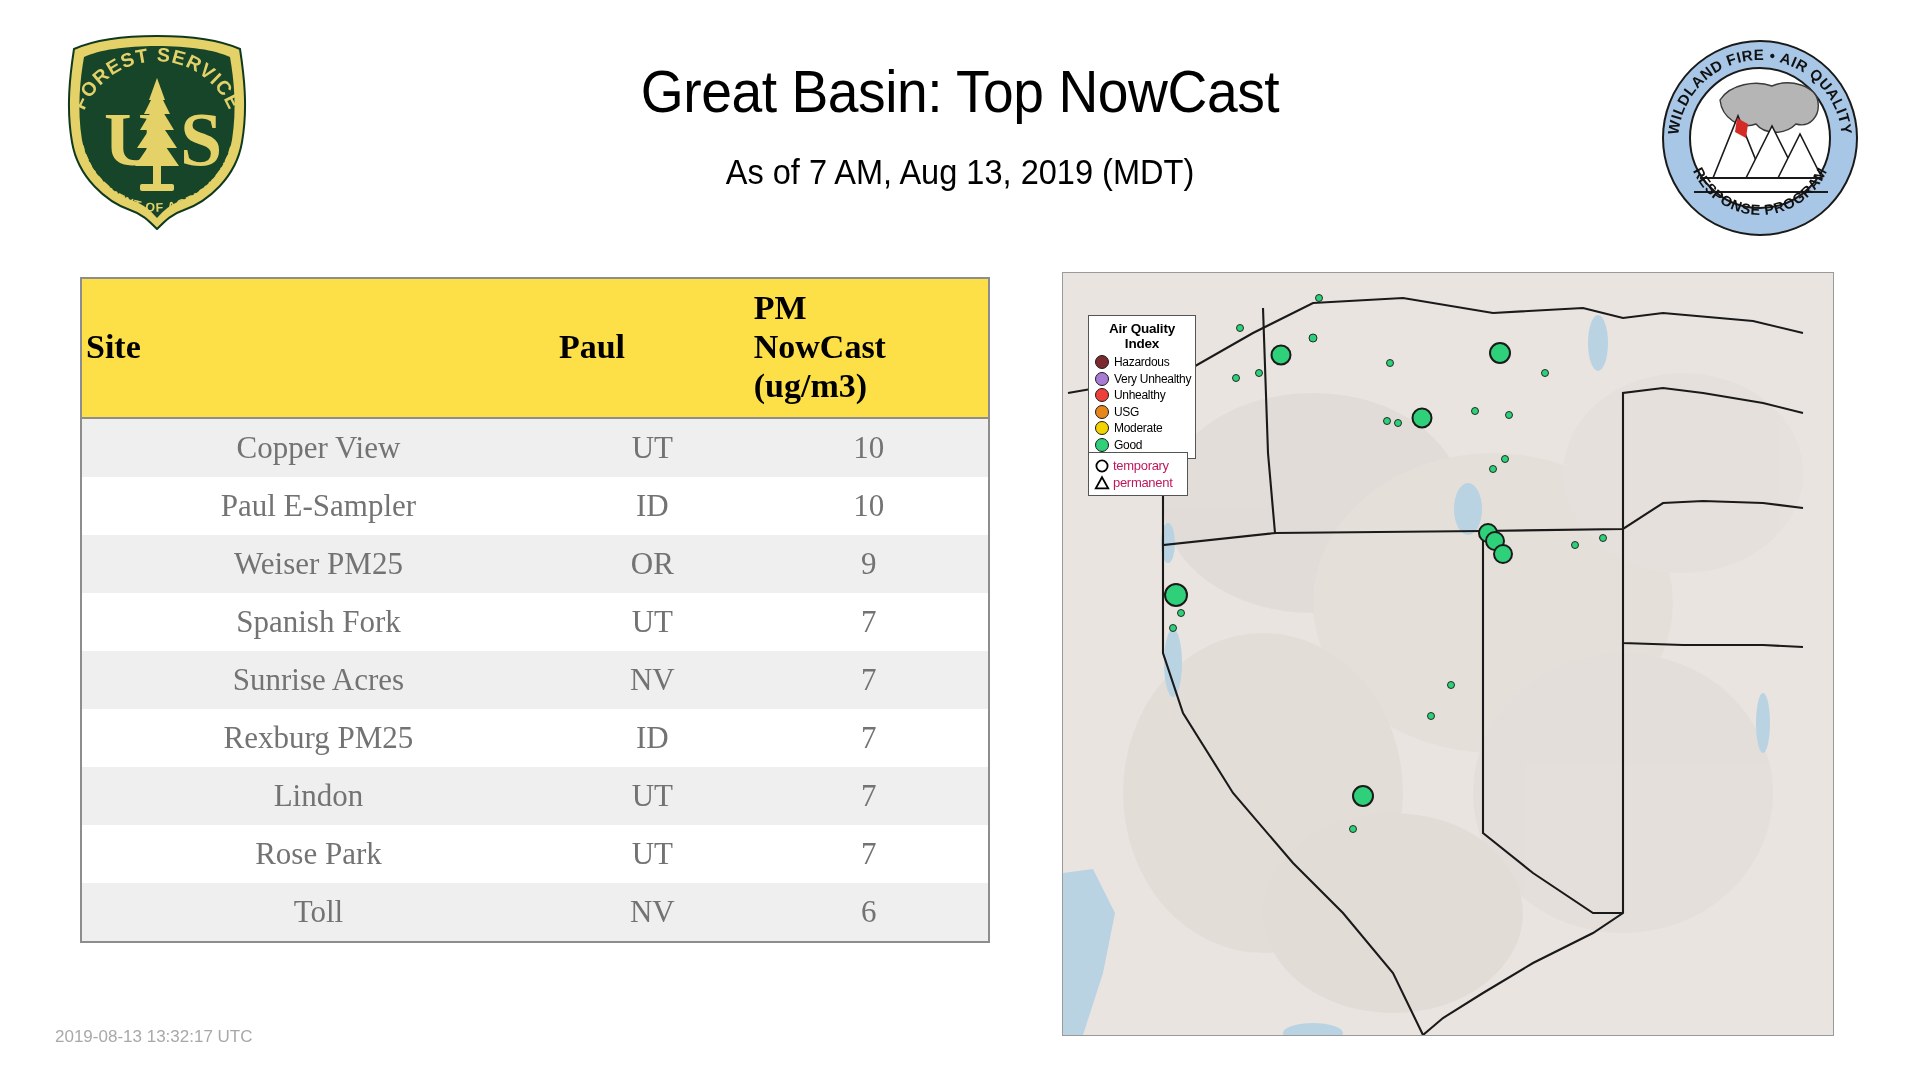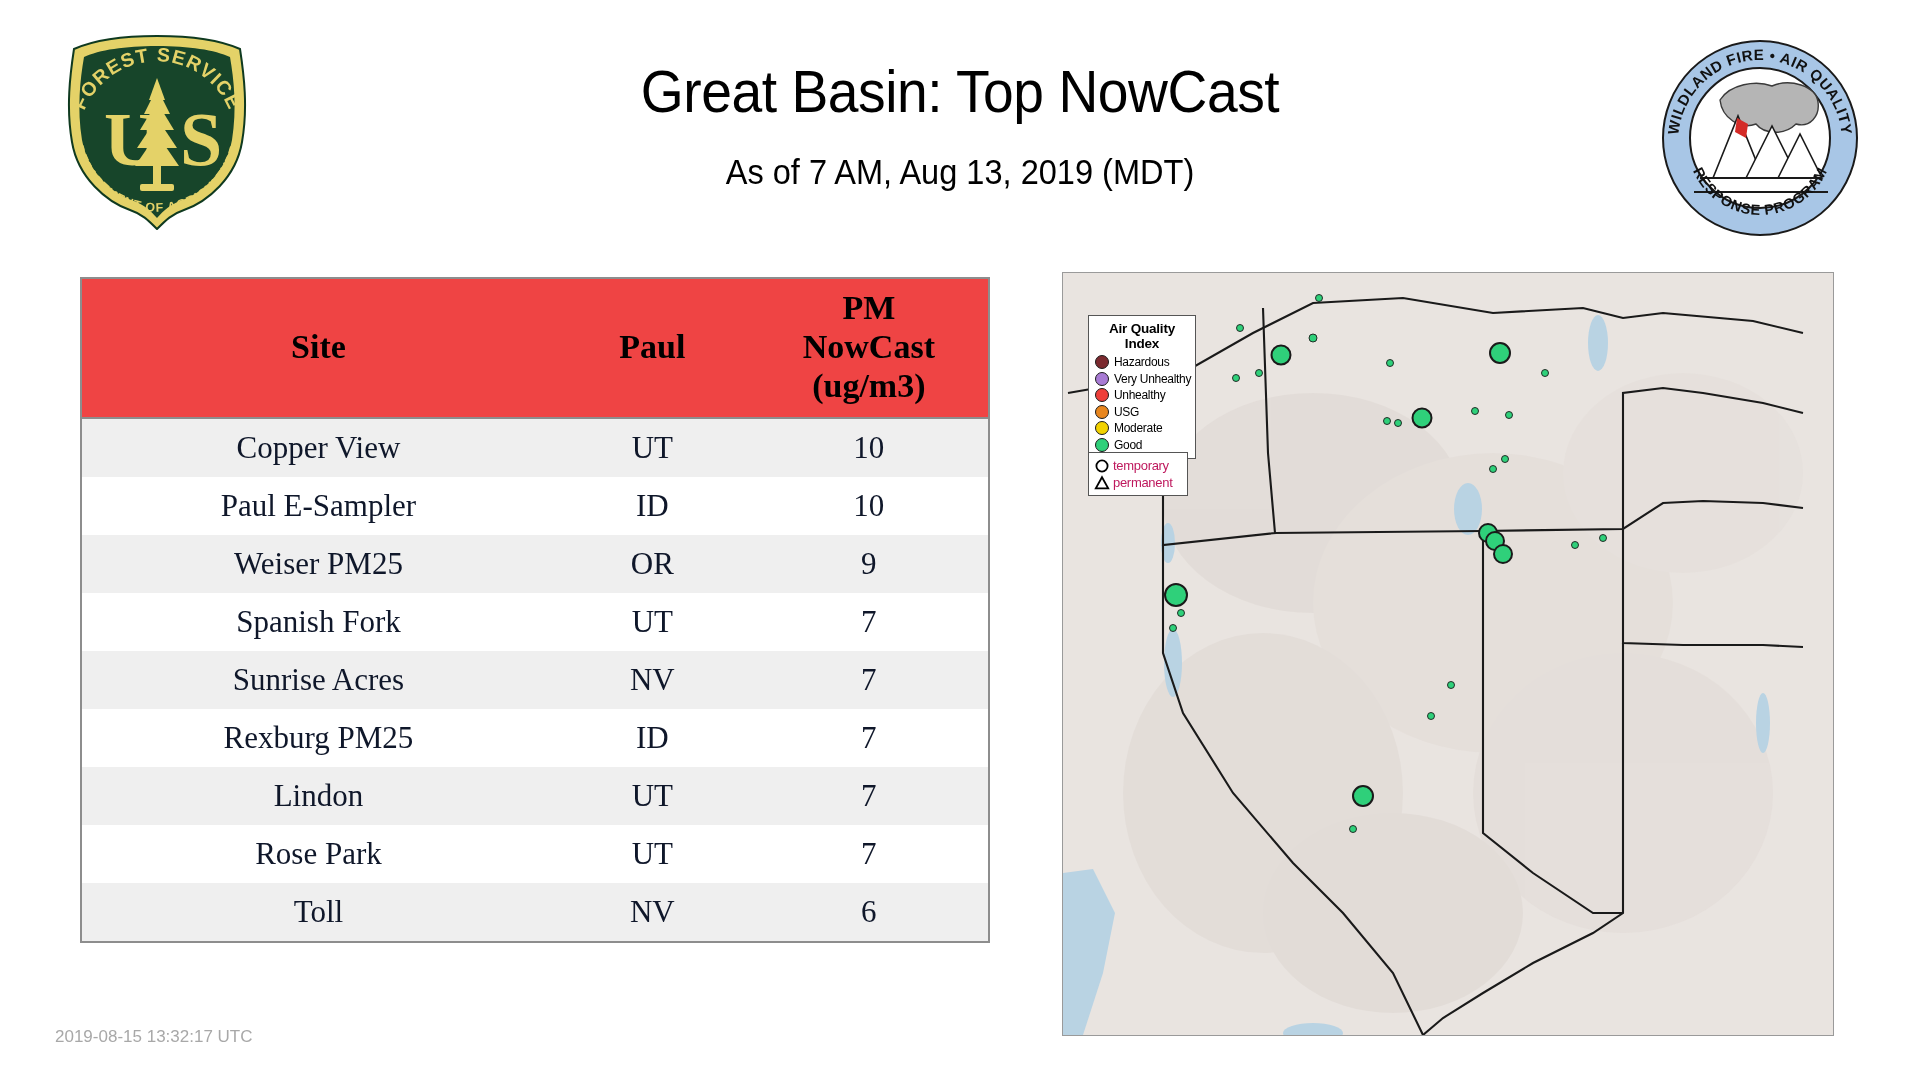--- a/index.html
+++ b/index.html
@@ -36,29 +36,29 @@
     position:absolute; left:80px; top:277px; width:910px;
     border:2px solid #8d8d8d;
     box-sizing:border-box;
   }
   table.aqi { border-collapse:collapse; width:100%; table-layout:fixed;
               font-family:"Liberation Serif", serif; }
   table.aqi col.c-site  { width:52.2%; }
   table.aqi col.c-state { width:21.5%; }
   table.aqi col.c-val   { width:26.3%; }
   table.aqi thead th {
-    background:#ef4444; color:#000;
+    background:#fde047; color:#000;
     font-weight:bold; font-size:34px; line-height:1.14;
-    text-align:center; vertical-align:middle;
+    text-align:left; vertical-align:middle;
     padding:10px 4px 12px 4px;
     border-bottom:2px solid #8d8d8d;
     height:122px; box-sizing:border-box;
   }
   table.aqi tbody td {
-    text-align:center; font-size:31px; color:#0f172a;
+    text-align:center; font-size:31px; color:#737373;
     height:58px; padding:0; vertical-align:middle;
     border:none;
   }
   table.aqi tbody tr:nth-child(odd)  td { background:#efefef; }
   table.aqi tbody tr:nth-child(even) td { background:#ffffff; }
 
   
   #map {
     position:absolute; left:1062px; top:272px;
     width:770px; height:762px;
@@ -350,14 +350,14 @@
       </div>
       <div class="sym-row">
         <svg class="sym-glyph" viewBox="0 0 16 16">
           <polygon points="8,2.2 14.2,13.4 1.8,13.4" fill="#fff" stroke="#000" stroke-width="1.8"></polygon>
         </svg>
         <span class="sym-label">permanent</span>
       </div>
     </div>
   </div>
 
-  <div id="timestamp">2019-08-15 13:32:17 UTC</div>
+  <div id="timestamp">2019-08-13 13:32:17 UTC</div>
 </div>
 
 </body></html>

